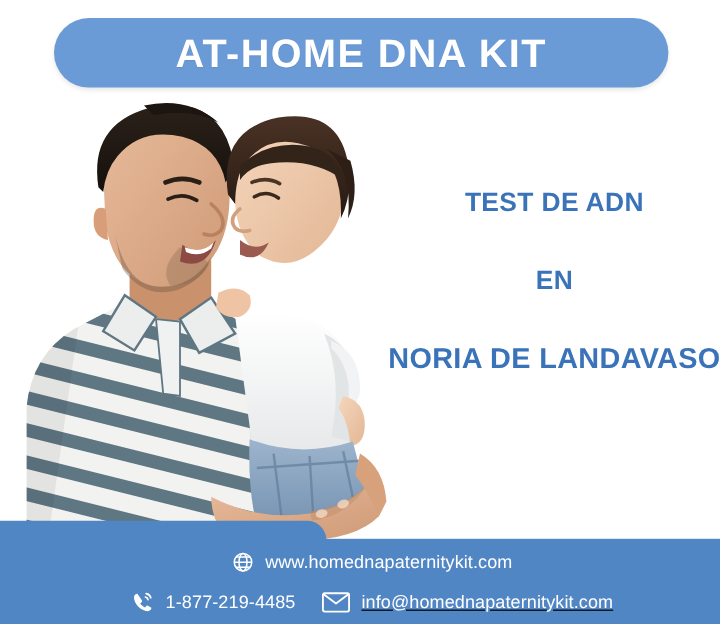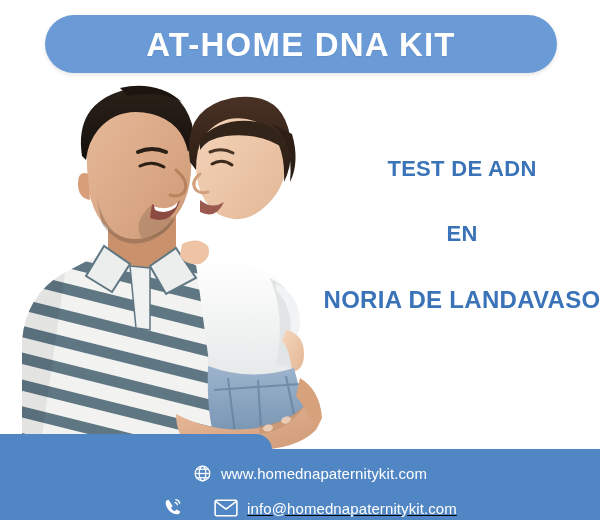--- a/index.html
+++ b/index.html
@@ -91,21 +91,21 @@
   }
   .footer-content {
     position: absolute;
     left: 0;
     top: 449px;
     width: 600px;
     height: 71px;
   }
   .footer-row {
     display: flex;
-    align-items: flex-end;
+    align-items: center;
     justify-content: center;
     white-space: nowrap;
     padding-left: 20px;
   }
   .footer-row-1 { height: 30px; margin-top: 4px; }
   .footer-row-2 { height: 30px; margin-top: 4px; }
   .footer-item {
     display: flex;
     align-items: center;
     white-space: nowrap;
@@ -285,20 +285,21 @@
 
     <div class="footer-row footer-row-2">
       <div class="footer-item">
         <span class="ficon">
           <svg width="20" height="20" viewBox="0 0 24 24" fill="none" stroke="#ffffff" stroke-width="1.7" stroke-linecap="round">
             <path d="M6.6 3.4 C5.2 3.2 3.6 4.6 3.3 6.2 C2.8 9.6 5 13.8 7.6 16.4 C10.2 19 14.4 21.2 17.8 20.7 C19.4 20.4 20.8 18.8 20.6 17.4 L17.1 15.3 C16.5 15 15.8 15.2 15.4 15.7 L14.2 17.1 C12.4 16.3 10.6 14.9 9.4 13.1 L10.8 11.9 C11.3 11.5 11.5 10.8 11.2 10.2 Z" fill="#ffffff" stroke="none"></path>
             <path d="M15.4 3.2 C17.6 3.6 19.4 5.2 20 7.4"></path>
             <path d="M14.6 6.6 C15.9 6.9 16.9 7.9 17.2 9.2"></path>
           </svg>
         </span>
+        <span class="footer-text">1-877-219-4485</span>
       </div>
 
       <div class="footer-item">
         <span class="ficon">
           <svg width="24" height="18" viewBox="0 0 26 19" fill="none" stroke="#ffffff" stroke-width="1.7" stroke-linejoin="round">
             <rect x="1.2" y="1.2" width="23.6" height="16.6" rx="1.6"></rect>
             <path d="M1.8 2.2 L13 10.6 L24.2 2.2"></path>
           </svg>
         </span>
         <span class="footer-text">info@homednapaternitykit.com</span>

